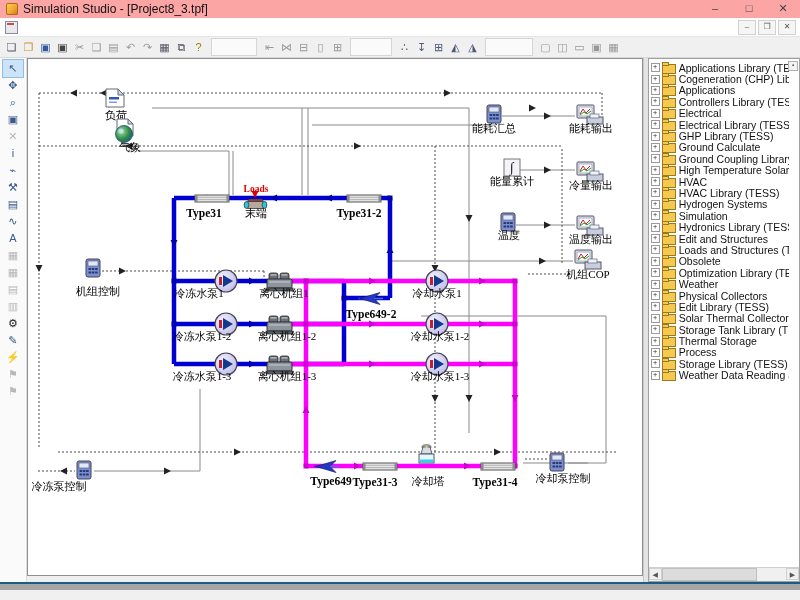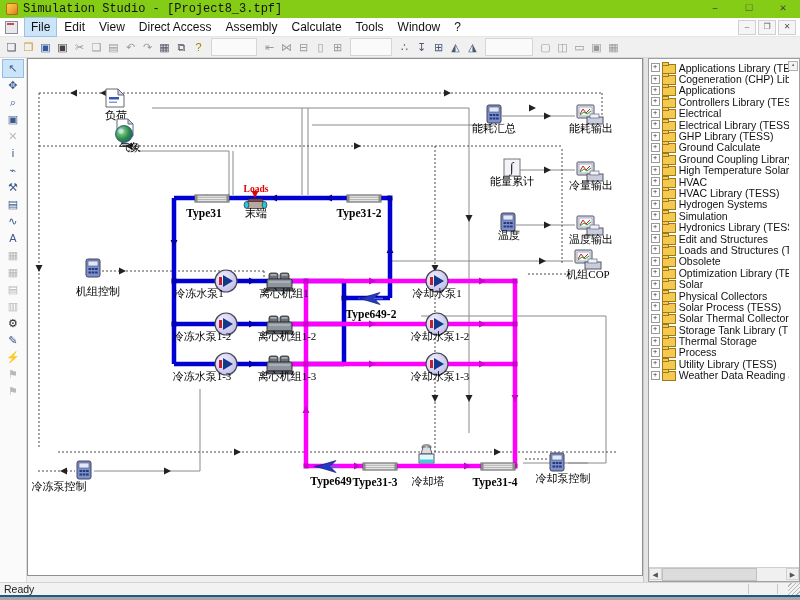--- a/index.html
+++ b/index.html
@@ -1,19 +1,19 @@
 <!DOCTYPE html>
 <html><head>
 <meta charset="utf-8">
 <style>
   html,body{margin:0;padding:0;width:800px;height:600px;overflow:hidden;
     font-family:"Liberation Sans",sans-serif;background:#f0f0f0;}
   #app{width:800px;height:600px;position:relative;background:#f0f0f0;}
   
-  #titlebar{height:18px;background:#84cc16;display:flex;align-items:center;font-size:12px;color:#111;font-family:Liberation Mono, monospace;}
+  #titlebar{height:18px;background:#fca5a5;display:flex;align-items:center;font-size:12px;color:#111;}
   #appicon{width:12px;height:12px;margin:0 5px 0 6px;border-radius:2px;
     background:linear-gradient(135deg,#ffd84d 0%,#f0a832 55%,#c8731d 100%);box-shadow:inset 0 0 0 1px #b06a15;}
   #title{flex:0 1 auto;white-space:nowrap;}
   #wbtns{margin-left:auto;display:flex;}
   .wbtn{width:34px;height:18px;text-align:center;line-height:17px;font-size:11px;color:#444;}
   
   #menubar{height:18px;background:#ffffff;display:flex;align-items:center;font-size:12px;color:#111;border-bottom:1px solid #e6e6e6;}
   #childicon{width:11px;height:11px;margin:0 6px 0 5px;background:#e8e8ee;border:1px solid #8a8a9a;position:relative;}
   #childicon:before{content:"";position:absolute;left:1px;top:1px;width:7px;height:2px;background:#c05050;}
   .menu-item{padding:2px 6px;margin:0 1px;white-space:nowrap;}
@@ -74,21 +74,20 @@
     <span id="title">Simulation Studio - [Project8_3.tpf]</span>
     <span id="wbtns">
         <span class="wbtn">–</span>
         <span class="wbtn">□</span>
         <span class="wbtn">✕</span>
       </span>
   </div>
 
   <div id="menubar">
     <span id="childicon"></span>
-    <span id="menus"><span class="menu-item hl">File</span><span class="menu-item">Edit</span><span class="menu-item">View</span><span class="menu-item">Direct Access</span><span class="menu-item">Assembly</span><span class="menu-item">Calculate</span><span class="menu-item">Tools</span><span class="menu-item">Window</span><span class="menu-item">?</span></span>
     <span id="childbtns">
         <span class="cbtn">–</span>
         <span class="cbtn">❐</span>
         <span class="cbtn">✕</span>
       </span>
   </div>
 
   <div id="toolbar">
       <span class="tbi" style="color: rgb(85, 85, 102);">❏</span>
       <span class="tbi" style="color: rgb(201, 151, 47);">❒</span>
@@ -555,31 +554,31 @@
             <span class="tlabel">Obsolete</span>
           </div>
           <div class="trow">
             <span class="plus">+</span>
             <span class="folder"></span>
             <span class="tlabel">Optimization Library (TESS)</span>
           </div>
           <div class="trow">
             <span class="plus">+</span>
             <span class="folder"></span>
-            <span class="tlabel">Solar</span>
+            <span class="tlabel">Weather</span>
           </div>
           <div class="trow">
             <span class="plus">+</span>
             <span class="folder"></span>
             <span class="tlabel">Physical Collectors</span>
           </div>
           <div class="trow">
             <span class="plus">+</span>
             <span class="folder"></span>
-            <span class="tlabel">Solar Process (TESS)</span>
+            <span class="tlabel">Edit Library (TESS)</span>
           </div>
           <div class="trow">
             <span class="plus">+</span>
             <span class="folder"></span>
             <span class="tlabel">Solar Thermal Collectors</span>
           </div>
           <div class="trow">
             <span class="plus">+</span>
             <span class="folder"></span>
             <span class="tlabel">Storage Tank Library (TESS)</span>
@@ -590,41 +589,34 @@
             <span class="tlabel">Thermal Storage</span>
           </div>
           <div class="trow">
             <span class="plus">+</span>
             <span class="folder"></span>
             <span class="tlabel">Process</span>
           </div>
           <div class="trow">
             <span class="plus">+</span>
             <span class="folder"></span>
-            <span class="tlabel">Utility Library (TESS)</span>
+            <span class="tlabel">Storage Library (TESS)</span>
           </div>
           <div class="trow">
             <span class="plus">+</span>
             <span class="folder"></span>
             <span class="tlabel">Weather Data Reading and Process</span>
           </div>
         </div>
       <div id="pbtn">▪</div>
       <div id="hscroll">
         <div class="harr">◀</div>
         <div id="hthumb"></div>
         <div style="flex:1"></div>
         <div class="harr">▶</div>
       </div>
     </div>
   </div>
 
-  <div id="statusbar">
-    <span>Ready</span>
-    <span id="spacer"></span>
-    <span class="ssep"></span>
-    <span class="ssep"></span>
-    <span id="grip"></span>
-  </div>
   <div id="taskline"></div>
   <div id="taskstrip"></div>
 
 </div>
 
 </body></html>

